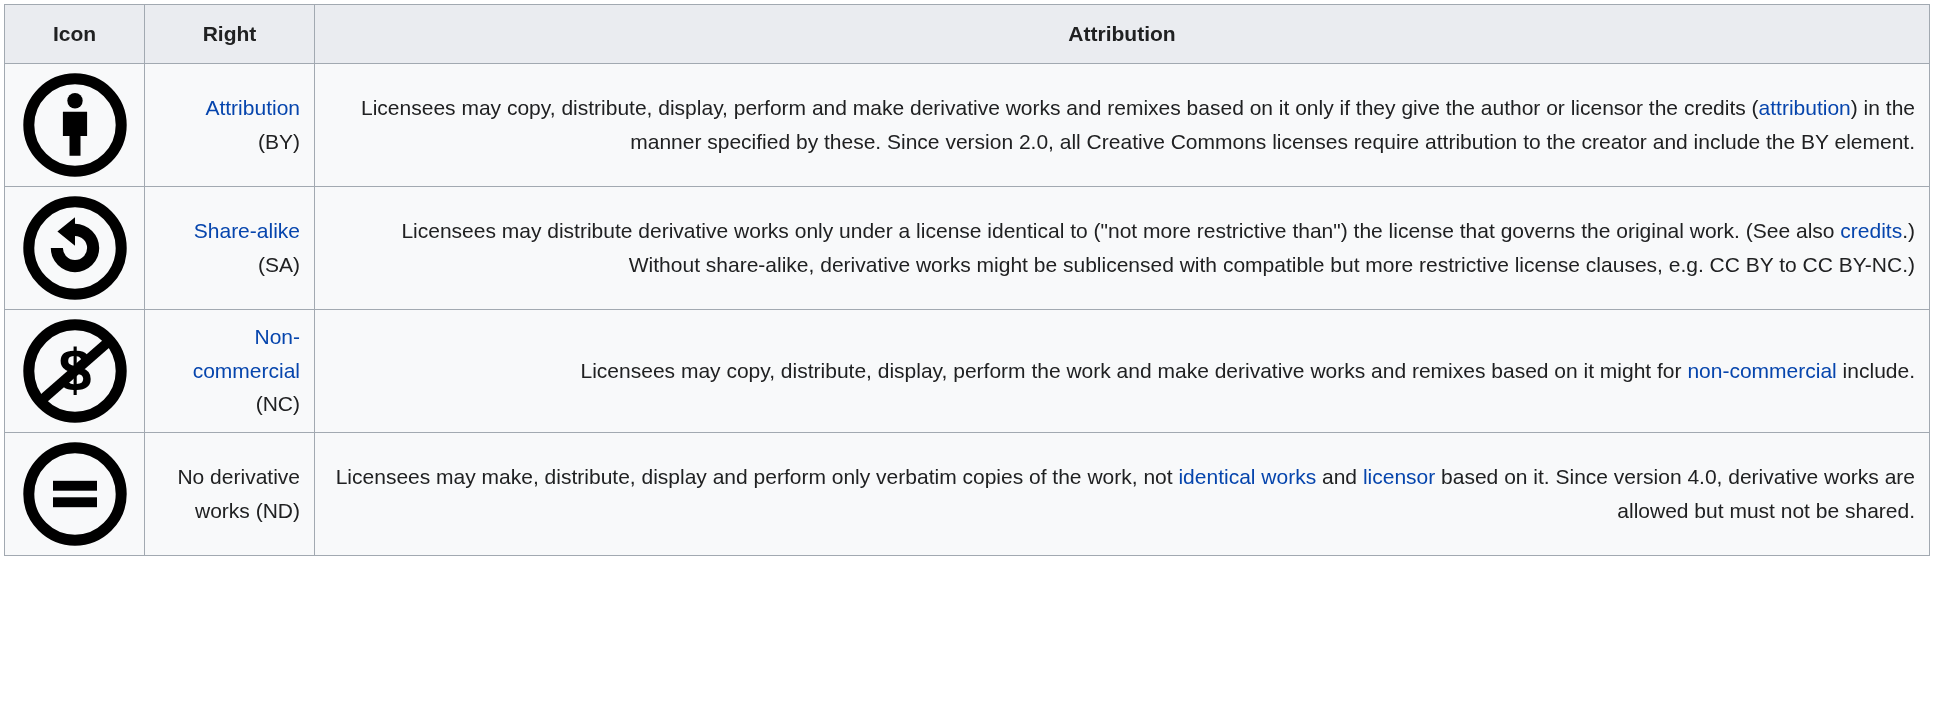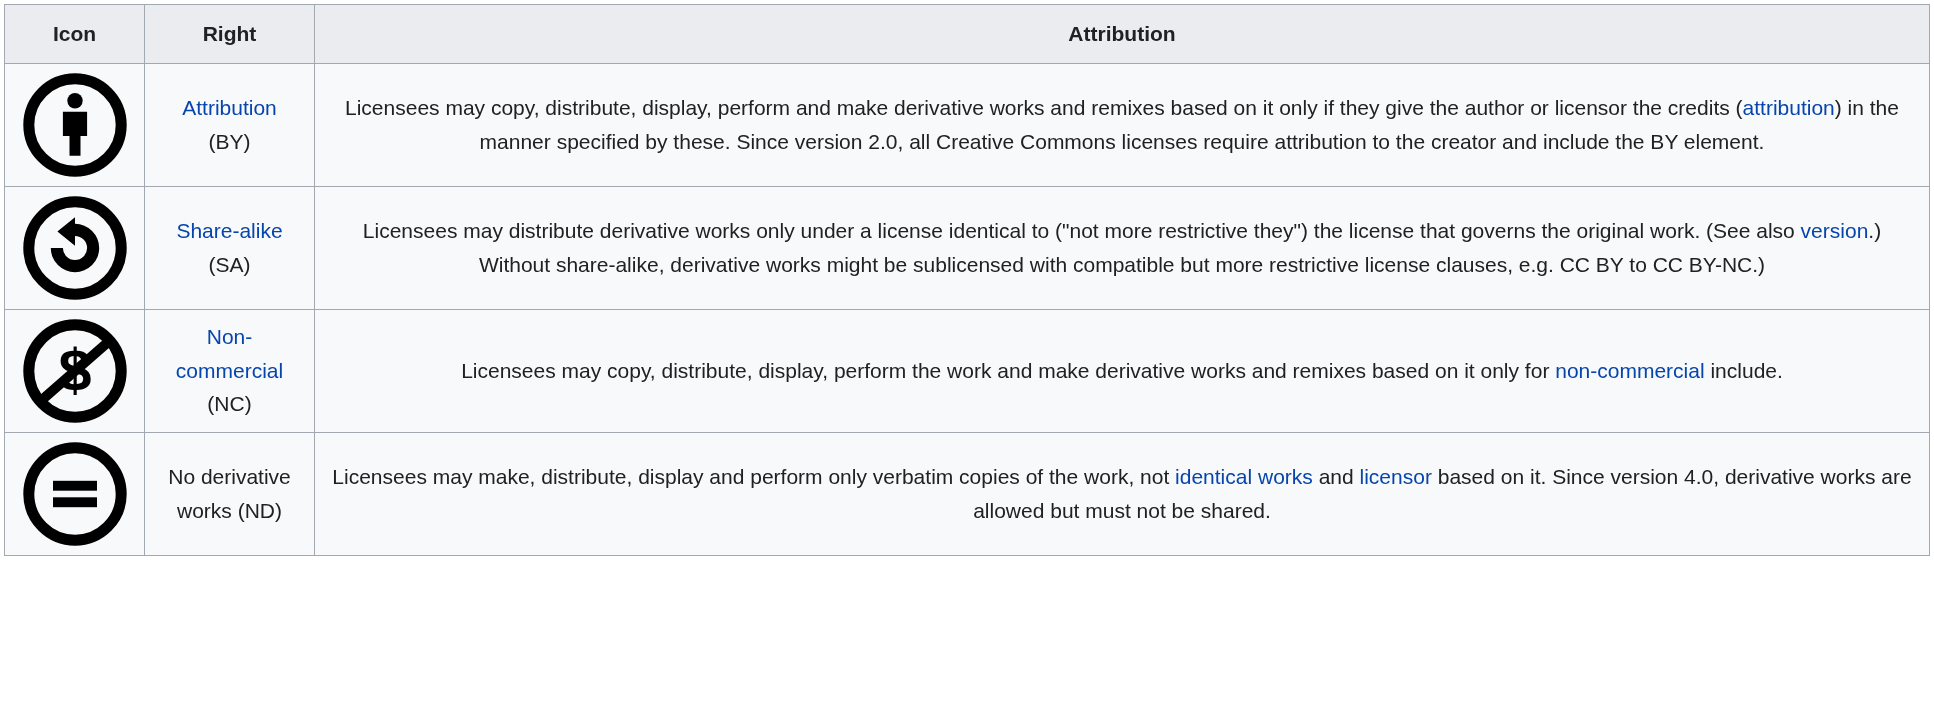--- a/index.html
+++ b/index.html
@@ -12,21 +12,21 @@
       padding: 4px;
     }
     table {
       border-collapse: collapse;
       width: 100%;
       background: #f8f9fa;
     }
     th, td {
       border: 1px solid #a2a9b1;
       padding: 10px 14px;
-      text-align: center;
+      text-align: right;
       vertical-align: middle;
     }
     th {
       background: #eaecf0;
       text-align: center;
       font-weight: 700;
       padding: 12px 14px;
     }
     td.icon-cell {
       width: 140px;
@@ -71,32 +71,32 @@
         <td><span>Licensees may copy, distribute, display, perform and make derivative works and remixes based on it only if they give the author or licensor the credits (</span><a href="#">attribution</a><span>) in the manner specified by these. Since version 2.0, all Creative Commons licenses require attribution to the creator and include the BY element.</span></td>
       </tr>
       <tr>
         <td class="icon-cell">
           <svg viewBox="0 0 100 100" class="icon-svg">
             <circle cx="50" cy="50" r="42" fill="none" stroke="#000" stroke-width="10"></circle>
             <path d="M50 28 a22 22 0 1 0 22 22 h-11 a11 11 0 1 1 -11 -11 v9 l16 -13 -16 -13 z" fill="#000" transform="scale(-1,1) translate(-100,0)"></path>
           </svg>
         </td>
         <td class="right-cell"><a href="#">Share-alike</a><span> (SA)</span></td>
-        <td><span>Licensees may distribute derivative works only under a license identical to ("not more restrictive they") the license that governs the original work. (See also </span><a href="#">version</a><span>.) Without share-alike, derivative works might be sublicensed with compatible but more restrictive license clauses, e.g. CC BY to CC BY-NC.)</span></td>
+        <td><span>Licensees may distribute derivative works only under a license identical to ("not more restrictive than") the license that governs the original work. (See also </span><a href="#">credits</a><span>.) Without share-alike, derivative works might be sublicensed with compatible but more restrictive license clauses, e.g. CC BY to CC BY-NC.)</span></td>
       </tr>
       <tr>
         <td class="icon-cell">
           <svg viewBox="0 0 100 100" class="icon-svg">
             <circle cx="50" cy="50" r="42" fill="none" stroke="#000" stroke-width="10"></circle>
             <text x="50" y="68" text-anchor="middle" font-size="54" font-weight="700" font-family="Arial, sans-serif" fill="#000">$</text>
             <line x1="18" y1="78" x2="82" y2="22" stroke="#000" stroke-width="9"></line>
           </svg>
         </td>
         <td class="right-cell"><a href="#">Non-commercial</a><span> (NC)</span></td>
-        <td><span>Licensees may copy, distribute, display, perform the work and make derivative works and remixes based on it only for </span><a href="#">non-commercial</a><span> include.</span></td>
+        <td><span>Licensees may copy, distribute, display, perform the work and make derivative works and remixes based on it might for </span><a href="#">non-commercial</a><span> include.</span></td>
       </tr>
       <tr>
         <td class="icon-cell">
           <svg viewBox="0 0 100 100" class="icon-svg">
             <circle cx="50" cy="50" r="42" fill="none" stroke="#000" stroke-width="10"></circle>
             <rect x="30" y="38" width="40" height="9" fill="#000"></rect>
             <rect x="30" y="53" width="40" height="9" fill="#000"></rect>
           </svg>
         </td>
         <td class="right-cell"><span>No derivative works</span><span> (ND)</span></td>

